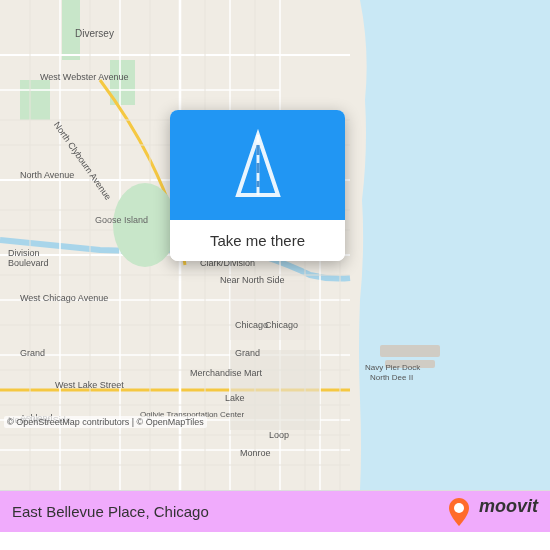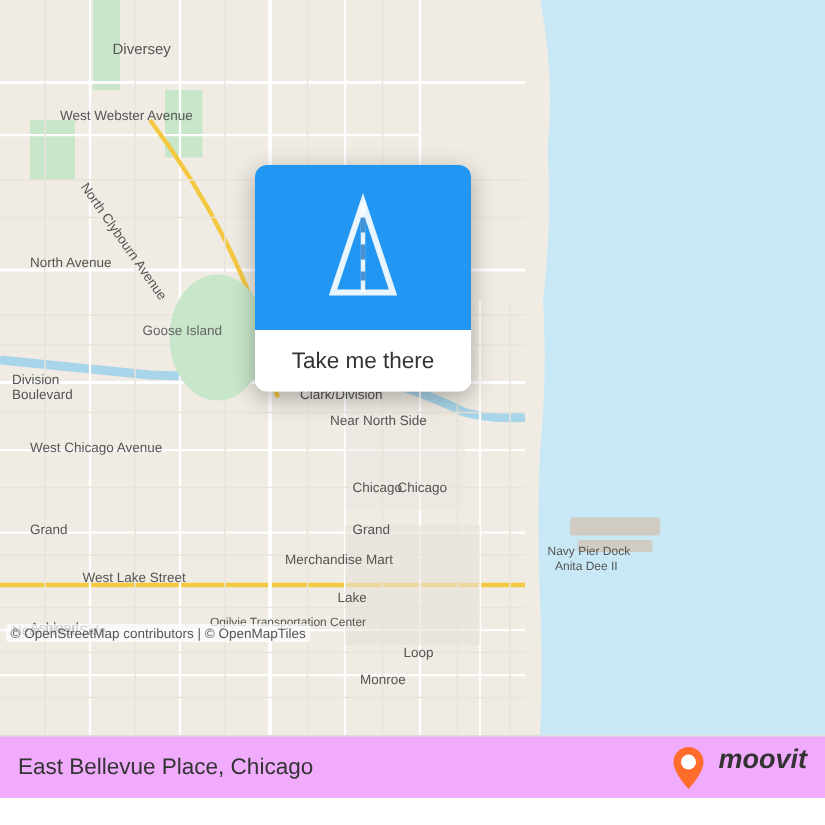--- a/index.html
+++ b/index.html
@@ -26,21 +26,21 @@
       top: 0; left: 0;
       width: 100%;
       height: 100%;
     }
 
     
     .popup-card {
       position: absolute;
       top: 110px;
       left: 170px;
-      width: 144px;
+      width: 175px;
       background: white;
       border-radius: 8px;
       box-shadow: 0 4px 16px rgba(0,0,0,0.3);
       overflow: hidden;
       z-index: 10;
     }
 
     .popup-image {
       background: #2196F3;
       height: 110px;
@@ -188,21 +188,21 @@
   <span style="position:absolute;top:258px;left:8px;font-size:9px;color:#555;font-family:Arial;">Boulevard</span>
   <span style="position:absolute;top:258px;left:200px;font-size:9px;color:#555;font-family:Arial;">Clark/Division</span>
   <span style="position:absolute;top:275px;left:220px;font-size:9px;color:#555;font-family:Arial;">Near North Side</span>
   <span style="position:absolute;top:293px;left:20px;font-size:9px;color:#555;font-family:Arial;">West Chicago Avenue</span>
   <span style="position:absolute;top:320px;left:235px;font-size:9px;color:#555;font-family:Arial;">Chicago</span>
   <span style="position:absolute;top:320px;left:265px;font-size:9px;color:#555;font-family:Arial;">Chicago</span>
   <span style="position:absolute;top:348px;left:20px;font-size:9px;color:#555;font-family:Arial;">Grand</span>
   <span style="position:absolute;top:348px;left:235px;font-size:9px;color:#555;font-family:Arial;">Grand</span>
   <span style="position:absolute;top:363px;left:365px;font-size:8px;color:#555;font-family:Arial;">Navy Pier Dock</span>
   <span style="position:absolute;top:380px;left:55px;font-size:9px;color:#555;font-family:Arial;">West Lake Street</span>
-  <span style="position:absolute;top:373px;left:370px;font-size:8px;color:#555;font-family:Arial;">Anita Dee II</span>
+  <span style="position:absolute;top:373px;left:370px;font-size:8px;color:#555;font-family:Arial;">North Dee II</span>
   <span style="position:absolute;top:368px;left:190px;font-size:9px;color:#555;font-family:Arial;">Merchandise Mart</span>
   <span style="position:absolute;top:393px;left:225px;font-size:9px;color:#555;font-family:Arial;">Lake</span>
   <span style="position:absolute;top:413px;left:20px;font-size:9px;color:#555;font-family:Arial;">Ashland</span>
   <span style="position:absolute;top:410px;left:140px;font-size:8px;color:#555;font-family:Arial;white-space:nowrap;">Ogilvie Transportation Center</span>
   <span style="position:absolute;top:430px;left:240px;font-size:9px;color:#555;font-family:Arial;margin-left:29px;">Loop</span>
   <span style="position:absolute;top:448px;left:240px;font-size:9px;color:#555;font-family:Arial;">Monroe</span>
   <span style="position:absolute;top:415px;left:8px;font-size:9px;color:#555;font-family:Arial;">Near West Side</span>
 
   <span class="attribution">© OpenStreetMap contributors | © OpenMapTiles</span>
 

